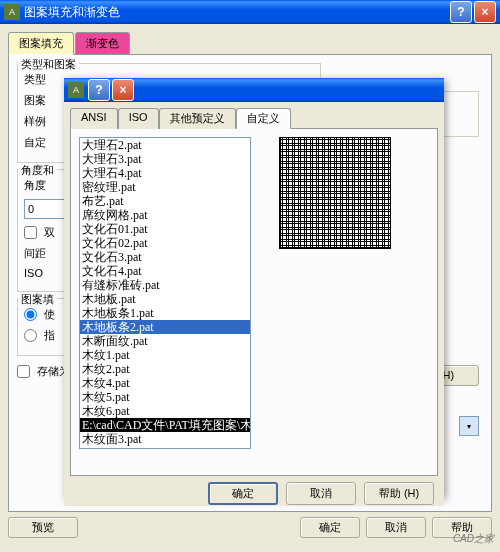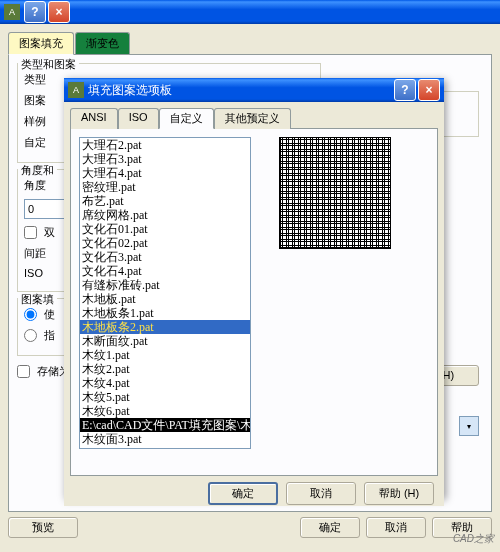--- a/index.html
+++ b/index.html
@@ -4,21 +4,21 @@
 <style>
 body{margin:0;font-family:"Microsoft YaHei","SimSun",sans-serif;font-size:11px;background:#ece9d8;width:500px;height:552px;overflow:hidden;position:relative}
 .titlebar{background:linear-gradient(to bottom,#0058e6 0%,#3d91ff 8%,#0054e3 40%,#0054e3 88%,#003ba8 100%);height:24px;display:flex;align-items:center;padding:0 4px;color:#fff}
 .titlebar .icon{width:16px;height:16px;background:#5a7a3a;margin-right:4px;display:flex;align-items:center;justify-content:center;font-size:9px}
 .titlebar .title{flex:1;font-size:12px}
 .titlebar .btns{display:flex;gap:2px}
 .titlebar .tbtn{width:20px;height:20px;background:linear-gradient(to bottom,#7ba7e8,#3d6fc8);border:1px solid #fff;border-radius:3px;display:flex;align-items:center;justify-content:center;color:#fff;font-weight:bold;font-size:12px}
 .titlebar .tbtn.close{background:linear-gradient(to bottom,#e88a6f,#d4452a)}
 .dlgbody{background:#ece9d8;padding:8px;position:relative;height:504px}
 .tabs{display:flex;margin-bottom:-1px}
-.tab{padding:3px 10px;background:#15803d;border:1px solid #919b9c;border-bottom:none;border-radius:3px 3px 0 0;margin-right:1px;font-size:11px}
+.tab{padding:3px 10px;background:#ec4899;border:1px solid #919b9c;border-bottom:none;border-radius:3px 3px 0 0;margin-right:1px;font-size:11px}
 .tab.active{background:#fef9c3;border-bottom:1px solid #fcfcfe;position:relative;z-index:2}
 .tabpanel{border:1px solid #919b9c;background:#fcfcfe;padding:8px;height:440px;position:relative}
 .groupbox{border:1px solid #d0d0bf;padding:8px 6px 6px;margin-bottom:6px;position:relative}
 .groupbox .gtitle{position:absolute;top:-7px;left:0;background:#fcfcfe;padding:0 3px;font-size:11px}
 .row{display:flex;align-items:center;margin-bottom:6px;gap:4px}
 .lbl{width:60px;font-size:11px}
 .inp{border:1px solid #7f9db9;background:#fff;height:18px;padding:0 3px;font-size:11px}
 .btn{background:#ece9d8;border:1px solid #aca899;border-radius:3px;padding:2px 12px;font-size:11px;box-shadow:inset 1px 1px 0 #fff}
 .btn.primary{border:2px solid #4a6ea0}
 .boundary-box{position:absolute;right:12px;top:36px;width:140px;border:1px solid #d0d0bf;padding:8px}
@@ -26,34 +26,35 @@
 .bico{width:20px;height:20px;border:1px solid #aca899;background:#ece9d8;display:inline-flex;align-items:center;justify-content:center;margin-right:4px}
 
 .modal{position:absolute;left:64px;top:78px;width:380px;height:420px;box-shadow:2px 2px 8px rgba(0,0,0,.4);z-index:10}
 .modal .dlgbody{height:392px;padding:6px}
 .mtabs{display:flex;margin-bottom:-1px}
 .mtab{padding:2px 10px;background:#ece9d8;border:1px solid #919b9c;border-bottom:none;border-radius:3px 3px 0 0;margin-right:0;font-size:11px}
 .mtab.active{background:#fcfcfe;border-bottom:1px solid #fcfcfe;z-index:2;position:relative}
 .mpanel{border:1px solid #919b9c;background:#fcfcfe;height:330px;padding:8px;display:flex;gap:28px}
 .listbox{width:170px;height:310px;border:1px solid #7f9db9;background:#fff;overflow-y:scroll;font-family:SimSun,serif;font-size:12px;line-height:14px}
 .li{padding:0 2px;white-space:nowrap}
-.li.sel{background:#316ac5;color:#fde047}
+.li.sel{background:#316ac5;color:#ffffff}
 .li.path{background:#000;color:#fff}
 .preview{width:110px;height:110px;border:1px solid #000;background:#fff;background-image:repeating-linear-gradient(0deg,#000 0 1px,transparent 1px 6px),repeating-linear-gradient(90deg,#000 0 1px,transparent 1px 6px),repeating-linear-gradient(0deg,transparent 0 2px,#000 2px 3px,transparent 3px 6px),repeating-linear-gradient(90deg,transparent 0 2px,#000 2px 3px,transparent 3px 6px)}
 .mbtns{display:flex;justify-content:flex-end;gap:8px;padding:6px 4px}
 .bottombar{position:absolute;bottom:6px;left:8px;right:8px;display:flex;align-items:center;gap:6px}
 .logo{position:absolute;right:6px;bottom:6px;font-size:10px;color:#7a7a7a;font-style:italic}
 input[type=radio],input[type=checkbox]{margin:0 3px 0 0;vertical-align:middle}
 .small-dd{width:14px;height:18px;border:1px solid #7f9db9;background:#d6e6f7;display:inline-flex;align-items:center;justify-content:center;font-size:8px}
 </style>
 </head>
 <body>
 
 <div class="titlebar">
   <div class="icon">A</div>
+  <div class="title">图案填充和渐变色</div>
   <div class="btns">
     <div class="tbtn">?</div>
     <div class="tbtn close">×</div>
   </div>
 </div>
 <div class="dlgbody">
   <div class="tabs">
     <div class="tab active">图案填充</div>
     <div class="tab">渐变色</div>
   </div>
@@ -134,32 +135,31 @@
     <div style="flex:1"></div>
     <button class="btn" style="width:60px"><span>确定</span></button>
     <button class="btn" style="width:60px"><span>取消</span></button>
     <button class="btn" style="width:60px"><span>帮助</span></button>
   </div>
 </div>
 
 <div class="modal">
   <div class="titlebar">
     <div class="icon">A</div>
-    <div class="title">填充图案选项板</div>
     <div class="btns">
       <div class="tbtn">?</div>
       <div class="tbtn close">×</div>
     </div>
   </div>
   <div class="dlgbody">
     <div class="mtabs">
       <div class="mtab">ANSI</div>
       <div class="mtab">ISO</div>
+      <div class="mtab">其他预定义</div>
       <div class="mtab active">自定义</div>
-      <div class="mtab">其他预定义</div>
     </div>
     <div class="mpanel">
       <div class="listbox" id="listbox">
           <div class="li">大理石2.pat</div>
           <div class="li">大理石3.pat</div>
           <div class="li">大理石4.pat</div>
           <div class="li">密纹理.pat</div>
           <div class="li">布艺.pat</div>
           <div class="li">席纹网格.pat</div>
           <div class="li">文化石01.pat</div>

